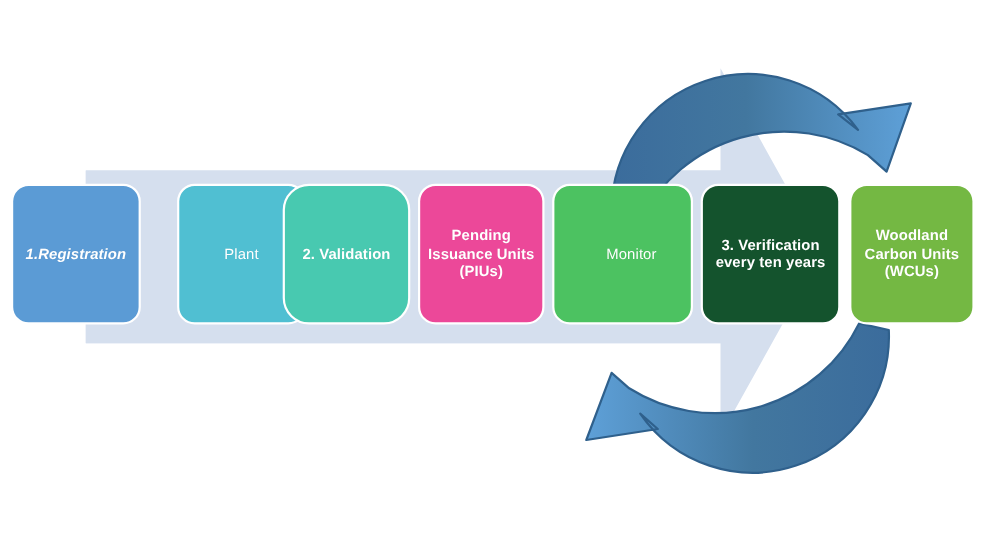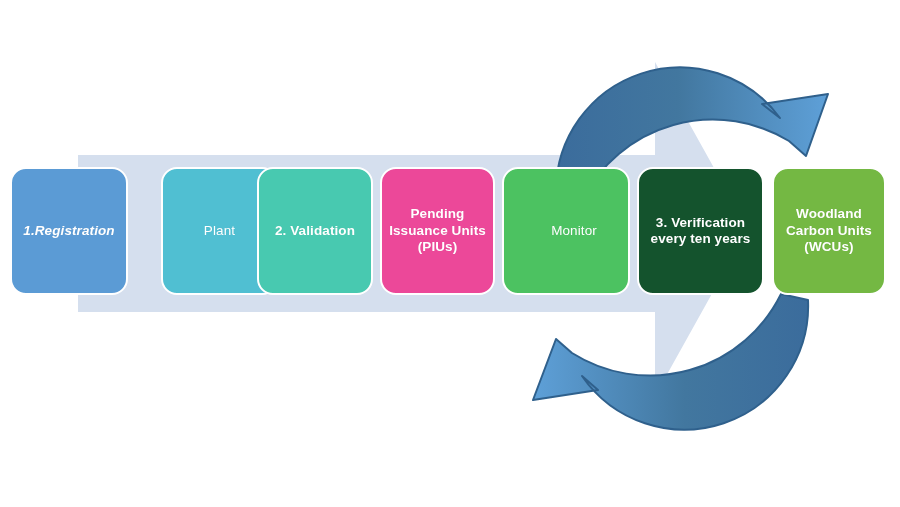--- a/index.html
+++ b/index.html
@@ -102,21 +102,21 @@
   <div id="process-row">
 
     <div class="stage-box" style="left:10px; top:167px; width:118px; height:128px; background:#5b9bd5;font-style:italic;">
       <span class="stage-label">1.Registration</span>
     </div>
 
     <div class="stage-box" style="left:133px; top:167px; width:117px; height:128px; background:#50bfd2;margin-left:28px;">
       <span class="stage-label thin">Plant</span>
     </div>
 
-    <div class="stage-box" style="left:257px; top:167px; width:116px; height:128px; background:#48c9b0;">
+    <div class="stage-box" style="left:257px; top:167px; width:116px; height:128px; background:#48c9b0;border-radius:24px;">
       <span class="stage-label">2. Validation</span>
     </div>
 
     <div class="stage-box" style="left:380px; top:167px; width:115px; height:128px; background:#ec4899;">
       <span class="stage-label">Pending
 Issuance Units
 (PIUs)</span>
     </div>
 
     <div class="stage-box" style="left:502px; top:167px; width:128px; height:128px; background:#4cc261;padding-left:16px;">

